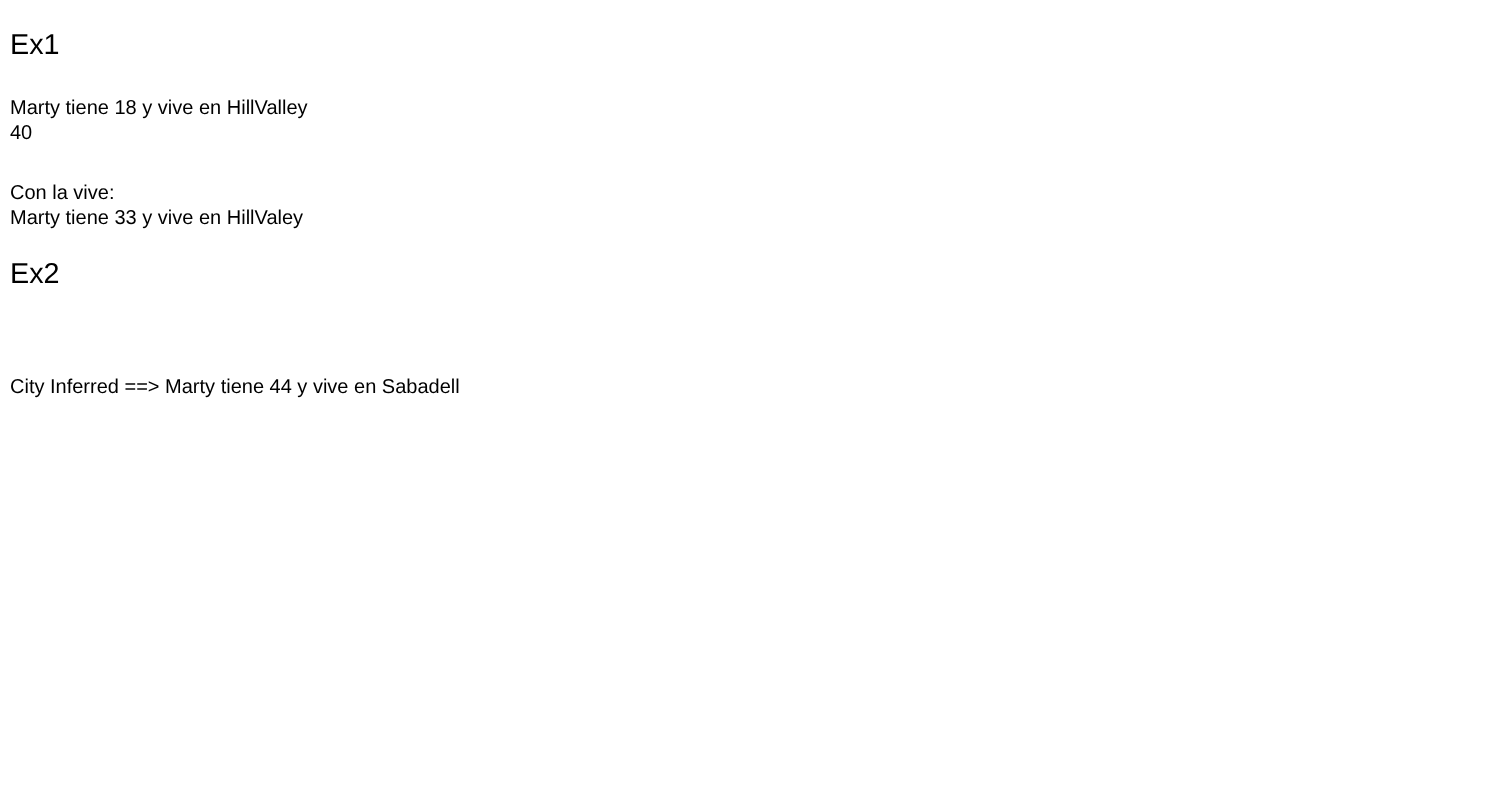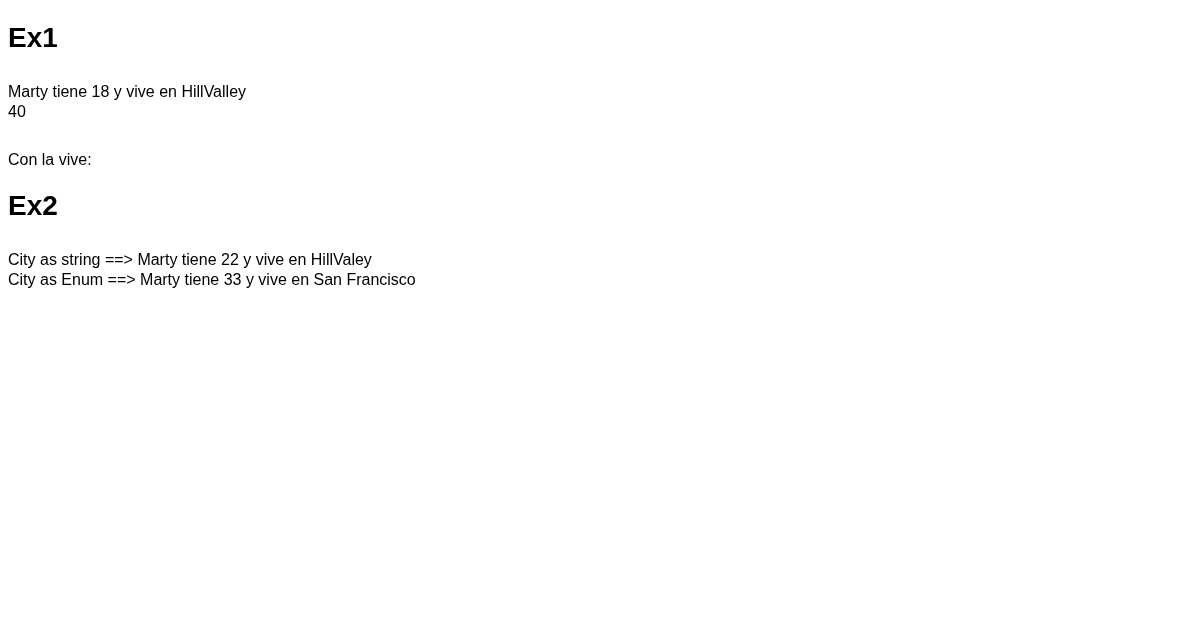--- a/index.html
+++ b/index.html
@@ -4,22 +4,22 @@
   <style>
     body {
       font-family: Arial, Helvetica, sans-serif;
       margin: 0;
       padding: 8px;
       font-size: 16px;
       color: #000;
       background: #fff;
     }
     h2 {
-      font-size: 28px;
-      font-weight: bold;
+      font-size: 23px;
+      font-weight: normal;
       margin-top: 20px;
       margin-bottom: 20px;
     }
     h2:first-of-type {
       margin-top: 14px;
     }
     p {
       margin-top: 28px;
       margin-bottom: 16px;
       line-height: 1.25;
@@ -30,20 +30,22 @@
 
 <h2>Ex1</h2>
 
 <p>
   <span>Marty tiene 18 y vive en HillValley</span><br>
   <span>40</span>
 </p>
 
 <p>
   <span>Con la vive:</span><br>
+  <span>Marty tiene 33 y vive en HillValey</span>
 </p>
 
 <h2>Ex2</h2>
 
 <p>
-  <span>City as string ==&gt; Marty tiene 22 y vive en HillValey</span><br>
-  <span>City as Enum ==&gt; Marty tiene 33 y vive en San Francisco</span><br>
+  <br>
+  <br>
+  <span>City Inferred ==&gt; Marty tiene 44 y vive en Sabadell</span>
 </p>
 
 </body></html>

